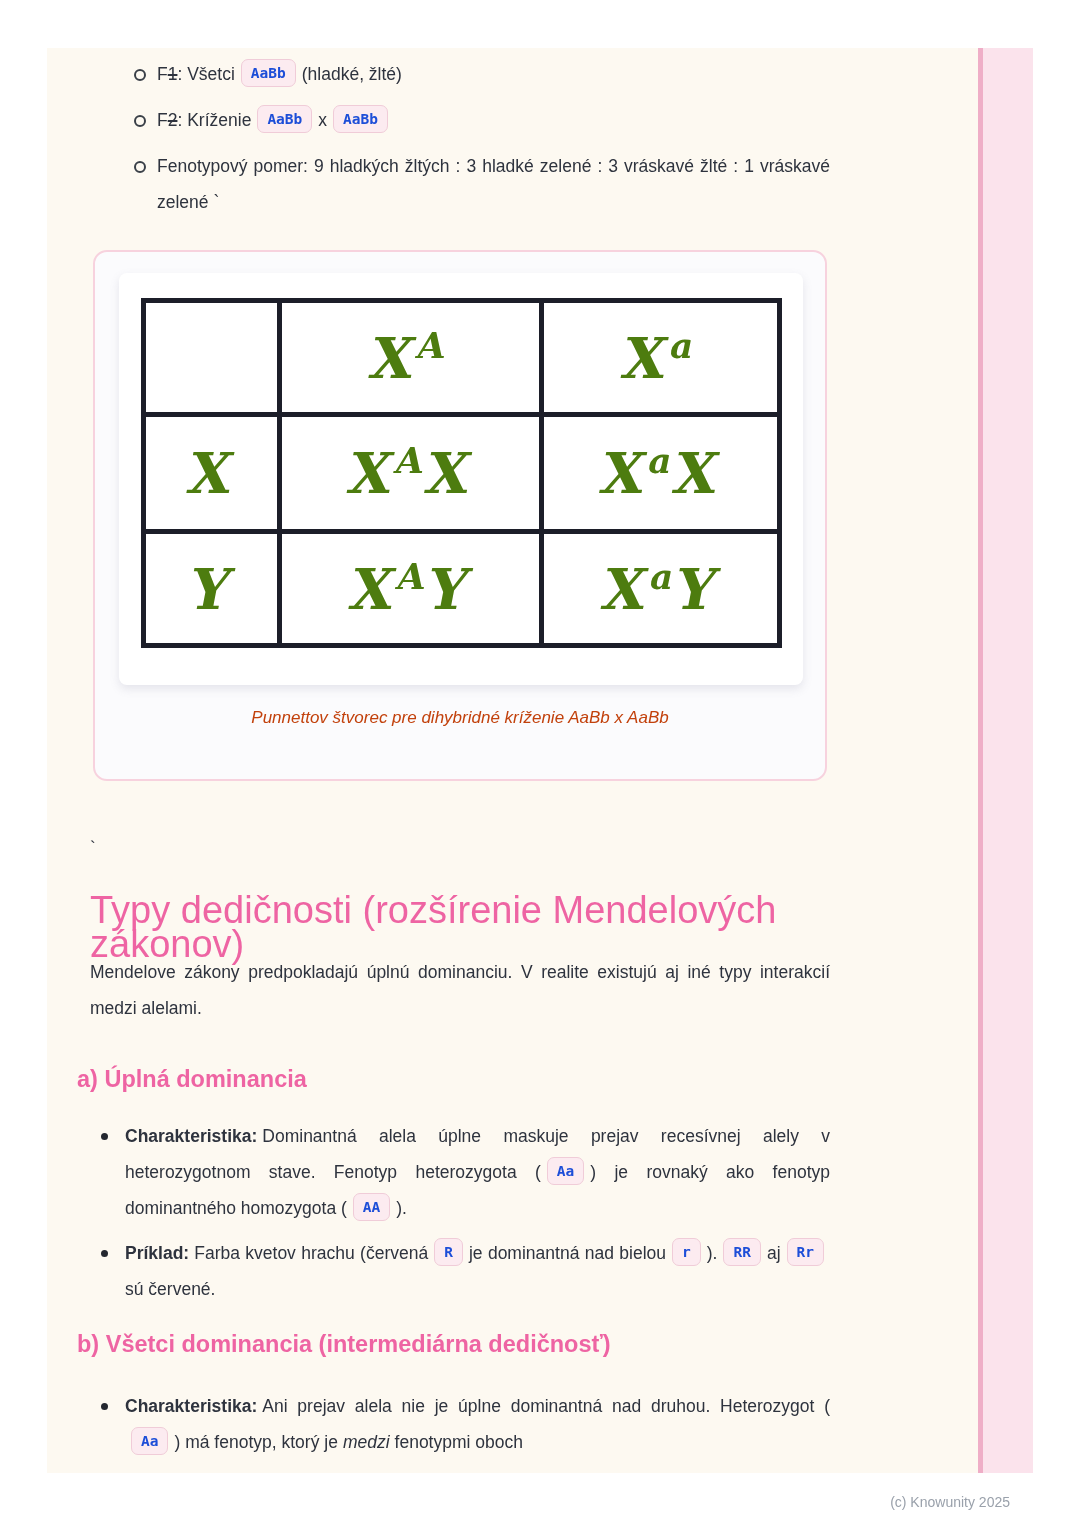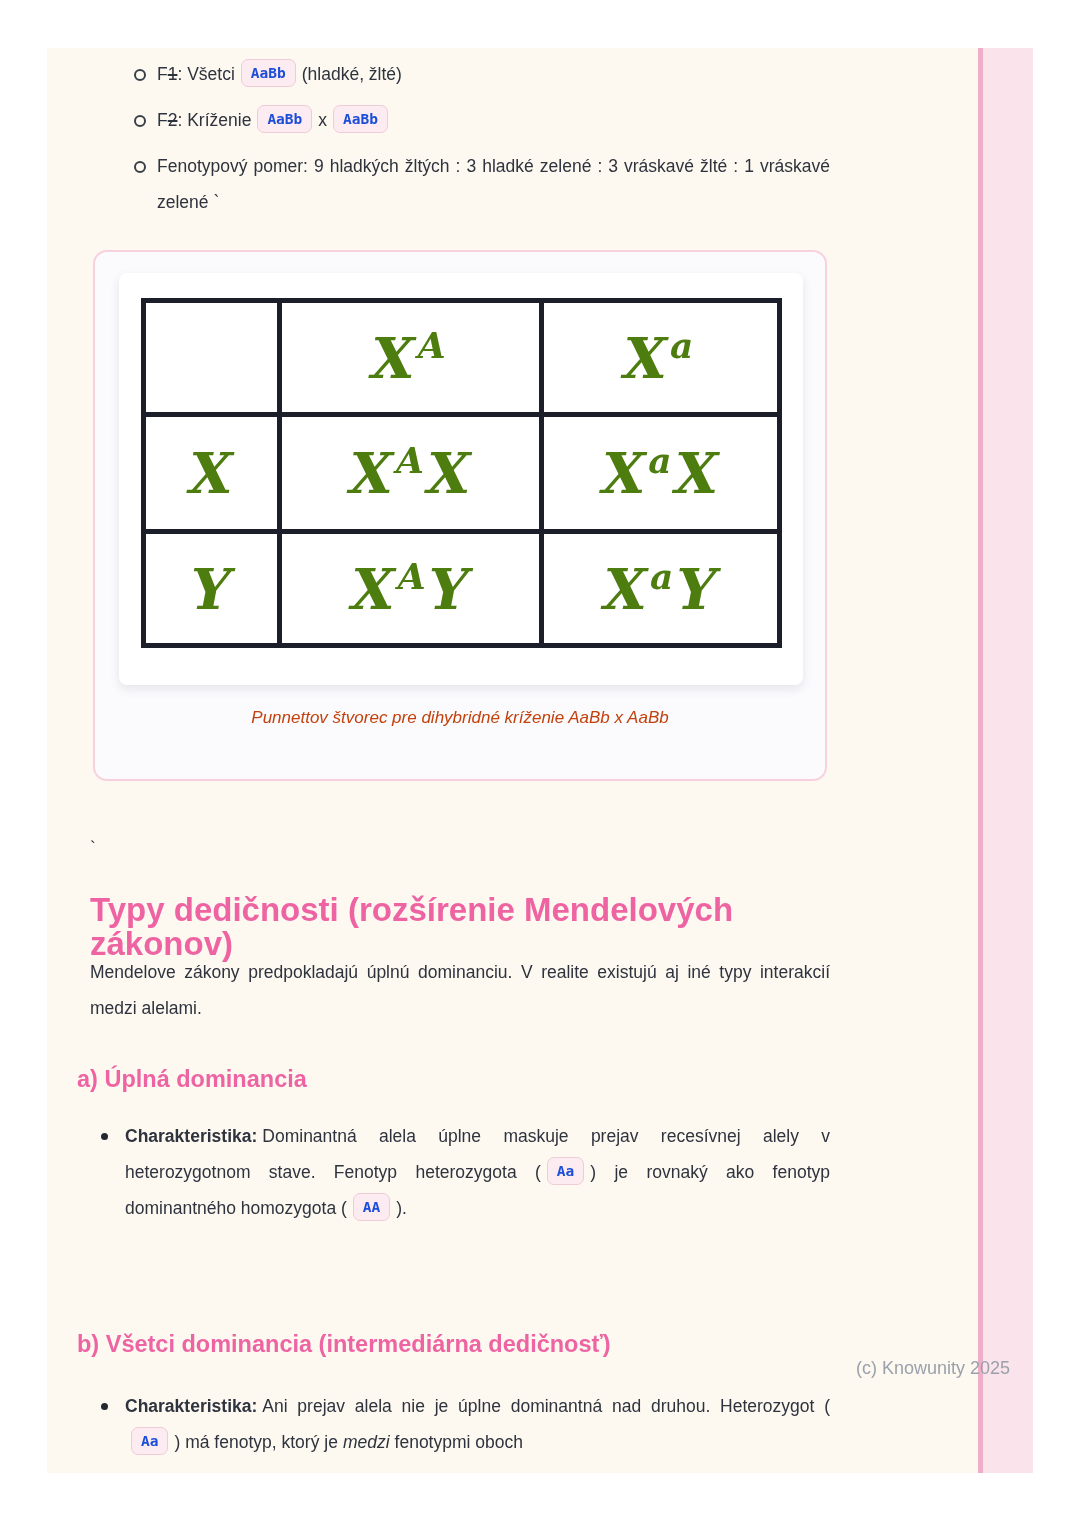--- a/index.html
+++ b/index.html
@@ -47,40 +47,40 @@
   td.c0 { width:136px; }
   td.c1 { width:262px; }
   td.c2 { width:238px; }
   .msup { font-size:36px; position:relative; top:-20px; margin:0 3px; }
   .caption { position:absolute; left:0; right:0; top:455px; text-align:center;
     font-style:italic; color:#c2410c; font-size:17px; line-height:22px; }
 
   
   .stray { top:782px; font-size:17px; }
   h1.sec { position:absolute; left:43px; top:845px; width:740px;
-    color:#ee64a3; font-size:33px; line-height:34px; font-weight:bold; }
+    color:#ee64a3; font-size:38px; line-height:34px; font-weight:normal; }
   .para { top:906px; text-align:justify; }
   h2.sub { position:absolute; left:30px; width:740px; color:#ee64a3;
     font-size:23.5px; line-height:30px; font-weight:bold; }
   .sub-a { top:1016px; }
   .sub-b { top:1281px; }
 
   
   .disc-list { list-style:none; }
   .disc-list li { position:relative; padding-left:35px; margin-bottom:9px;
     text-align:justify; }
   .disc-list li::before { content:""; position:absolute; left:11px; top:15px;
     width:7px; height:7px; background:#23272f; border-radius:50%; }
   .list-a { top:1070px; }
   .list-b { top:1340px; }
   b.lbl { margin-right:5px; }
   .ital { font-style:italic; margin:0 5px; }
 
   
-  .watermark { position:absolute; top:1359px; right:70px; font-size:18px;
+  .watermark { position:absolute; top:1493px; right:70px; font-size:14px;
     line-height:18px; color:#9aa1ab; z-index:5; }
 </style>
 </head>
 <body>
 
 <div class="sheet">
 
   <ul class="content circle-list" style="position:absolute;">
     <li>
       <span><span>F</span><span class="strike">1</span></span><span>: Všetci</span><span class="badge">AaBb</span><span>(hladké, žlté)</span>
@@ -121,20 +121,23 @@
   <div class="content stray" style="position:absolute;">`</div>
 
   <h1 class="sec">Typy dedičnosti (rozšírenie Mendelových zákonov)</h1>
   <p class="content para" style="position:absolute;">Mendelove zákony predpokladajú úplnú dominanciu. V realite existujú aj iné typy interakcií medzi alelami.</p>
 
   <h2 class="sub sub-a">a) Úplná dominancia</h2>
   <ul class="content disc-list list-a" style="position:absolute;">
     <li>
       <b class="lbl">Charakteristika:</b><span>Dominantná alela úplne maskuje prejav recesívnej alely v heterozygotnom stave. Fenotyp heterozygota (</span><span class="badge">Aa</span><span>) je rovnaký ako fenotyp dominantného homozygota (</span><span class="badge">AA</span><span>).</span>
     </li>
+    <li>
+      <b class="lbl">Príklad:</b><span>Farba kvetov hrachu (červená</span><span class="badge">R</span><span>je dominantná nad bielou</span><span class="badge">r</span><span>).</span><span class="badge">RR</span><span>aj</span><span class="badge">Rr</span><span>sú červené.</span>
+    </li>
   </ul>
 
   <h2 class="sub sub-b">b) Všetci dominancia (intermediárna dedičnosť)</h2>
   <ul class="content disc-list list-b" style="position:absolute;">
     <li>
       <b class="lbl">Charakteristika:</b><span>Ani prejav alela nie je úplne dominantná nad druhou. Heterozygot (</span><span class="badge">Aa</span><span>) má fenotyp, ktorý je</span><span class="ital">medzi</span><span>fenotypmi oboch</span>
     </li>
   </ul>
 
   <div class="edge-strip"></div>

